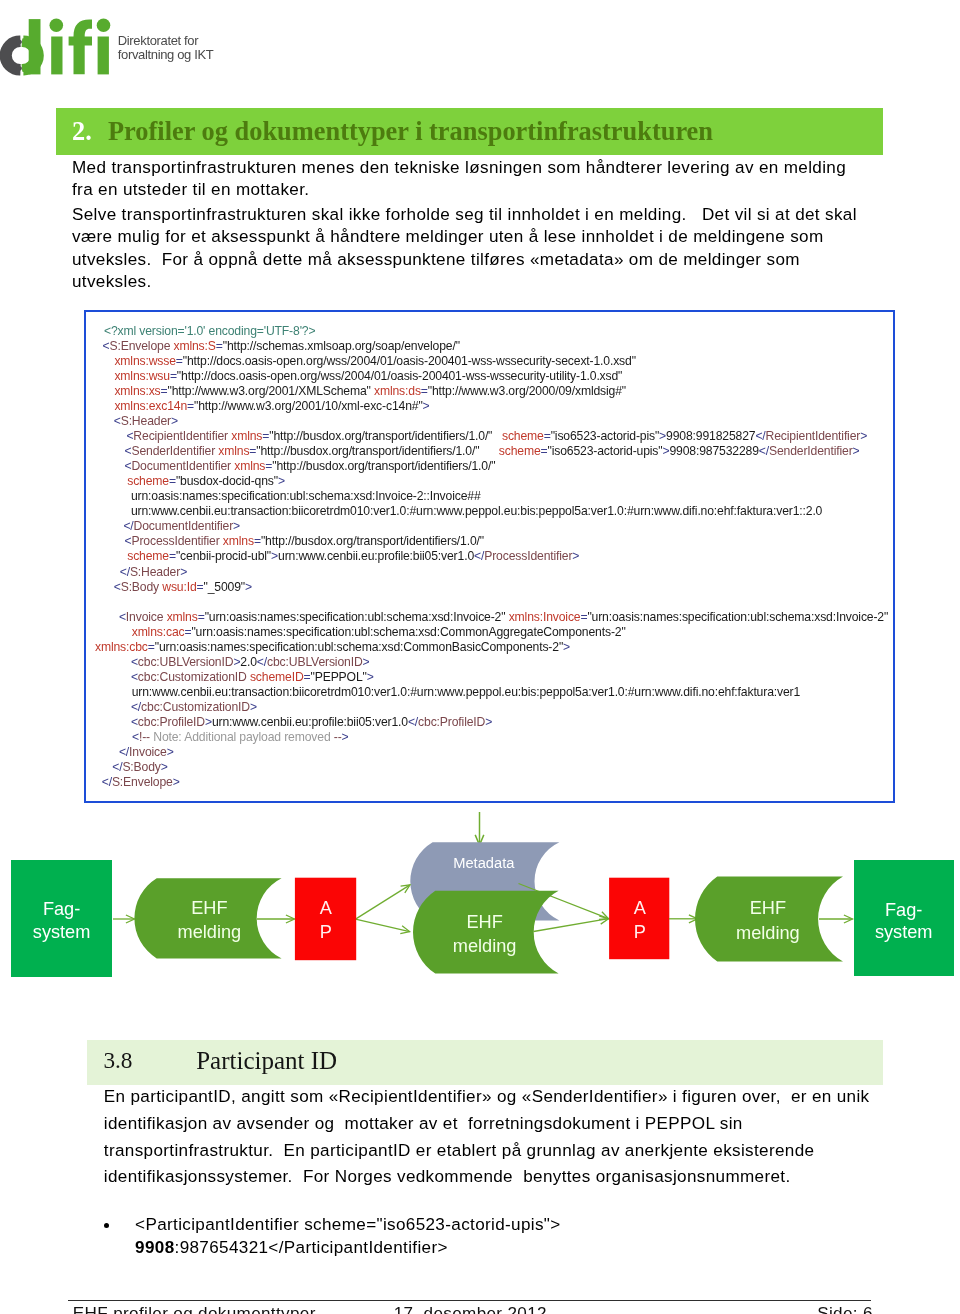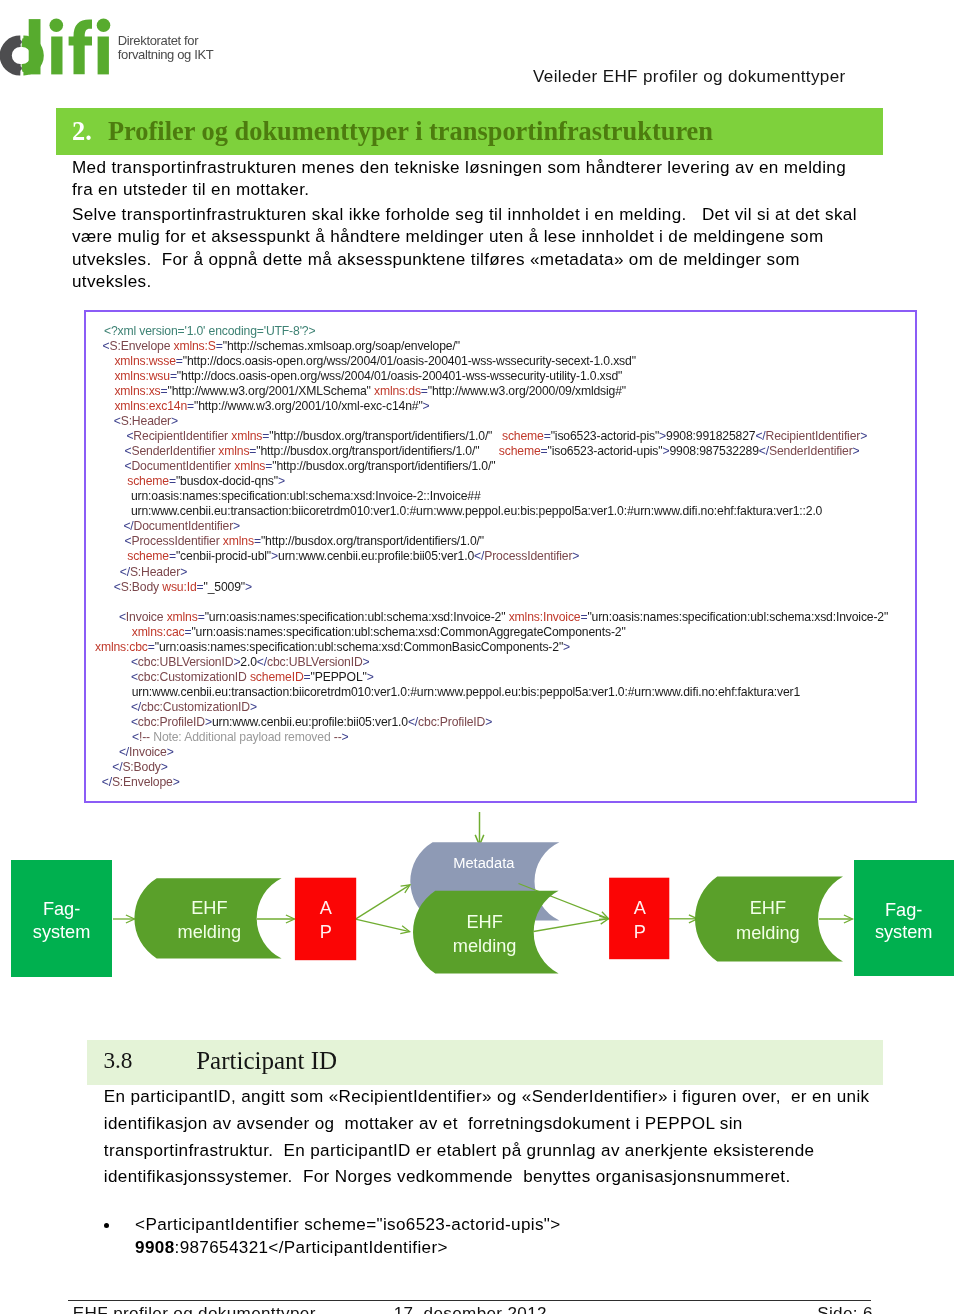--- a/index.html
+++ b/index.html
@@ -17,21 +17,21 @@
 #h2bar{position:absolute;left:56px;top:96px;width:827px;height:47px;background:#7ed13c;}
 #h2num{position:absolute;left:72px;top:106.3px;font-family:"Liberation Serif",serif;font-size:26.4px;font-weight:bold;color:#fff;line-height:26.4px;}
 #h2txt{position:absolute;left:108px;top:106.3px;font-family:"Liberation Serif",serif;font-size:26.4px;font-weight:bold;color:#4d7c0f;white-space:nowrap;line-height:26.4px;}
 
 
 .para{position:absolute;font-size:17.1px;letter-spacing:0.35px;color:#000;line-height:22.4px;text-align:left;white-space:pre-wrap;}
 #p1{left:72px;top:145px;width:800px;}
 #p2{left:72px;top:191.7px;width:800px;}
 
 
-#codebox{position:absolute;left:84px;top:298px;width:807px;height:489px;border:2px solid #8b5cf6;background:#fff;overflow:hidden;padding-left:22px;}
+#codebox{position:absolute;left:84px;top:298px;width:807px;height:489px;border:2px solid #1d4ed8;background:#fff;overflow:hidden;}
 .cl{position:absolute;white-space:pre;font-family:"Liberation Sans",sans-serif;font-size:12.2px;letter-spacing:-0.155px;}
 .c-decl{color:#3e8274;}
 .c-punct{color:#3b3f8c;}
 .c-elem{color:#7b474c;margin-top:25px;}
 .c-attr{color:#c0392b;}
 .c-val{color:#1a1a1a;}
 .c-plain{color:#1a1a1a;}
 .c-comment{color:#9a9a9a;}
 
 
@@ -72,21 +72,20 @@
 <circle cx="56.3" cy="13.3" r="6.8" fill="#57ab2e"></circle>
 <rect x="51.2" y="24.5" width="11.3" height="37.9" fill="#57ab2e"></rect>
 <path fill="#57ab2e" d="M 73.5,62.2 L 73.5,33.4 L 68.6,33.4 L 68.6,24.6 L 73.5,24.6 C 73.5,13.2 78.8,7.6 89.4,7.6 L 92.0,7.6 L 92.0,16.7 L 89.9,16.7 C 86.1,16.7 84.7,19.0 84.7,24.6 L 92.0,24.6 L 92.0,33.4 L 84.7,33.4 L 84.7,62.2 Z"></path>
 <circle cx="103.5" cy="13.3" r="6.8" fill="#57ab2e"></circle>
 <rect x="97.6" y="24.5" width="11.3" height="37.9" fill="#57ab2e"></rect>
 </svg></div>
   <div id="logo-sub">
     <div>Direktoratet for</div>
     <div>forvaltning og IKT</div>
   </div>
-  <div id="doc-title">Veileder EHF profiler og dokumenttyper</div>
 
   <div id="h2bar"></div>
   <div id="h2num">2.</div>
   <div id="h2txt">Profiler og dokumenttyper i transportinfrastrukturen</div>
 
   <div class="para" id="p2">Selve transportinfrastrukturen skal ikke forholde seg til innholdet i en melding.   Det vil si at det skal være mulig for et aksesspunkt å håndtere meldinger uten å lese innholdet i de meldingene som utveksles.  For å oppnå dette må aksesspunktene tilføres «metadata» om de meldinger som utveksles.</div>
   <div class="para" id="p1">Med transportinfrastrukturen menes den tekniske løsningen som håndterer levering av en melding fra en utsteder til en mottaker.</div>
 
   <div id="codebox">
 <div class="cl" style="left:18.0px;top:12.0px"><span class="c-decl">&lt;?xml version='1.0' encoding='UTF-8'?&gt;</span></div>

